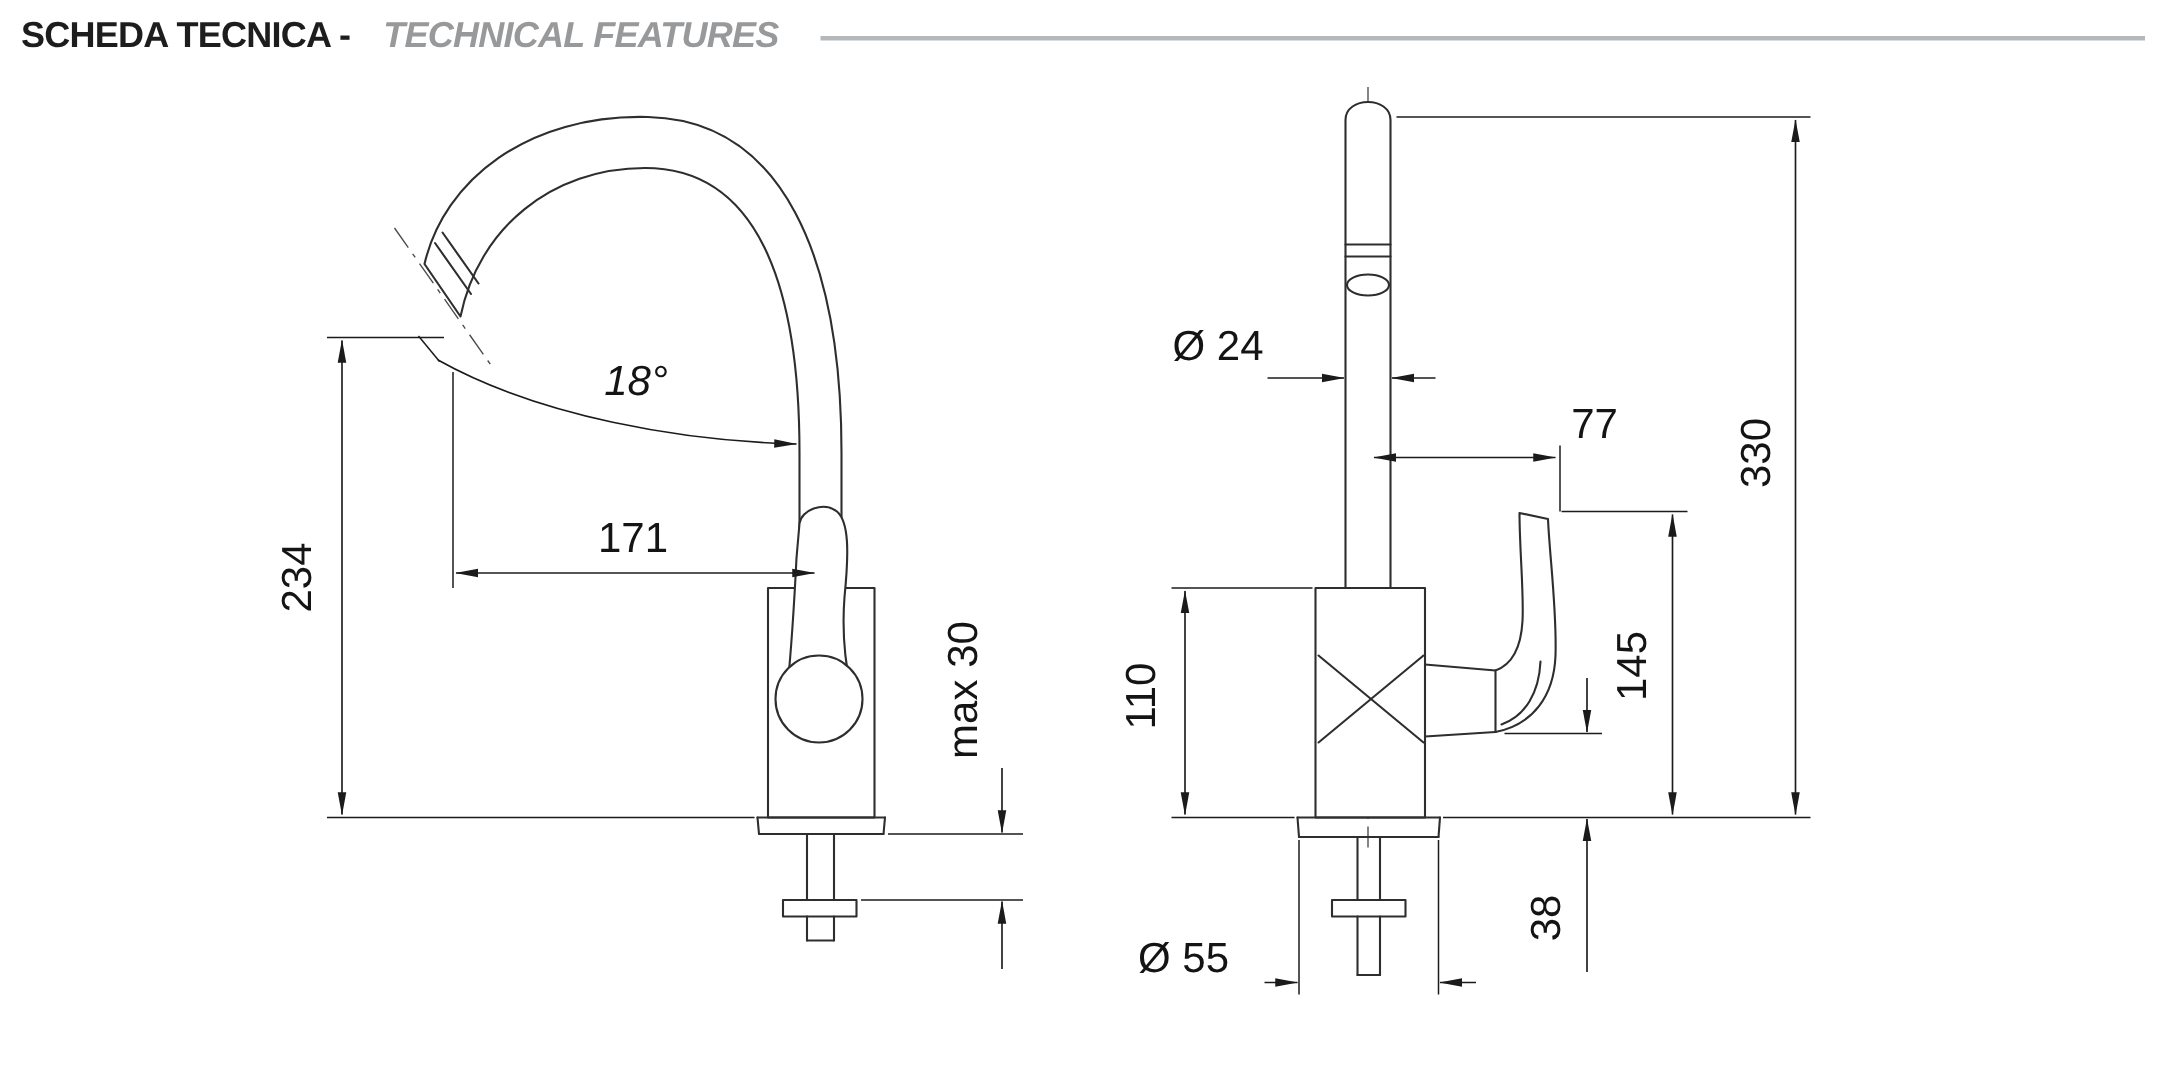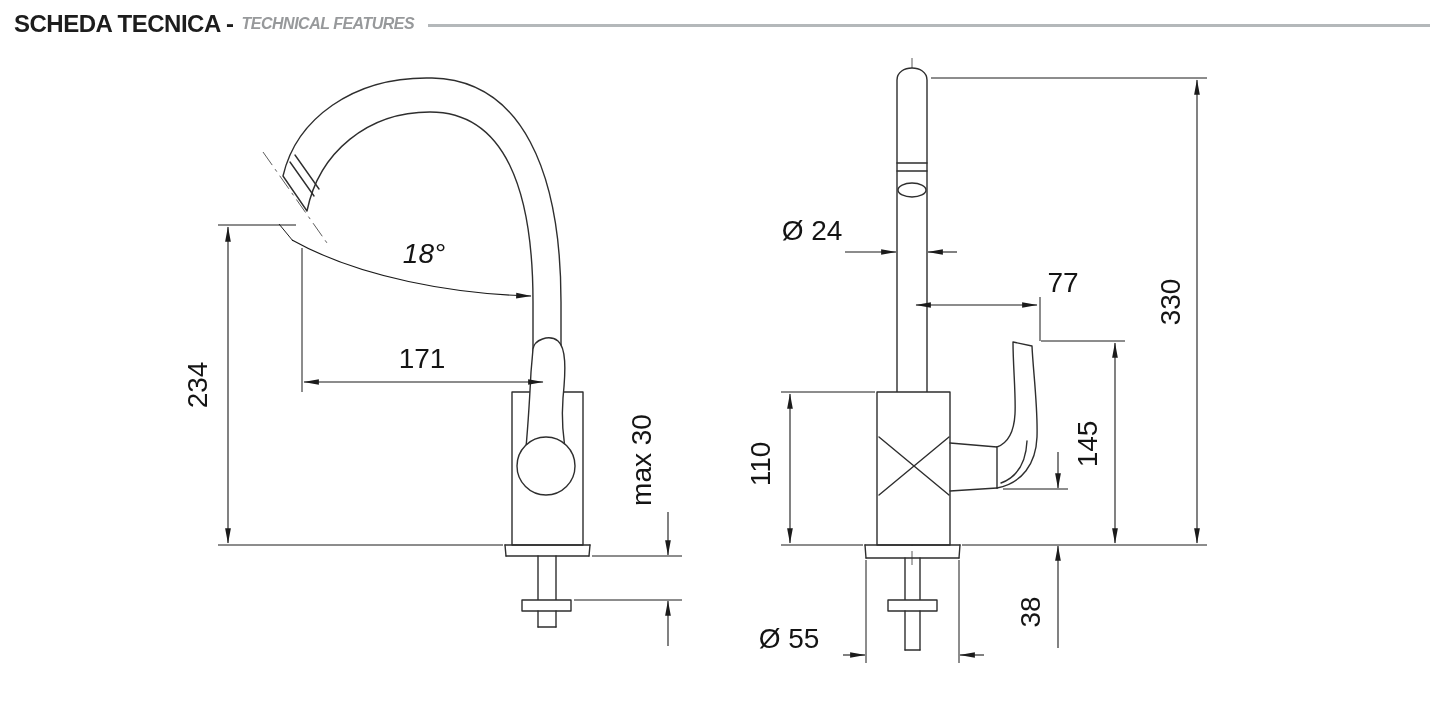--- a/index.html
+++ b/index.html
@@ -2,27 +2,27 @@
 <html><head>
 <meta charset="utf-8">
 <style>
   html,body{margin:0;padding:0;background:#ffffff;}
   #stage{
     position:relative;width:1442px;height:722px;background:#ffffff;overflow:hidden;
     font-family:"Liberation Sans",sans-serif;
   }
   #header{
     position:absolute;top:10px;left:14px;right:12px;
-    display:flex;align-items:center;gap:14px;
+    display:flex;align-items:center;gap:28px;
   }
   .title-primary{
     font-size:24px;font-weight:bold;color:#1d1d1d;letter-spacing:-0.5px;white-space:nowrap;
   }
   .title-secondary{
-    font-size:16px;font-weight:bold;font-style:italic;color:#97999b;letter-spacing:-0.5px;white-space:nowrap;
+    font-size:24px;font-weight:bold;font-style:italic;color:#97999b;letter-spacing:-0.5px;white-space:nowrap;
     margin-left:-6px;
   }
   .header-rule{
     flex:1;height:3px;background:#b4b8ba;margin-top:3px;
   }
   svg{position:absolute;top:0;left:0;}
   .ol{fill:none;stroke:#2e2e2e;stroke-width:1.4;stroke-linecap:round;stroke-linejoin:round;}
   .olf{fill:#ffffff;stroke:#2e2e2e;stroke-width:1.4;stroke-linecap:round;stroke-linejoin:round;}
   .dim{fill:none;stroke:#1b1b1b;stroke-width:1.1;}
   .ext{fill:none;stroke:#1b1b1b;stroke-width:1;}

